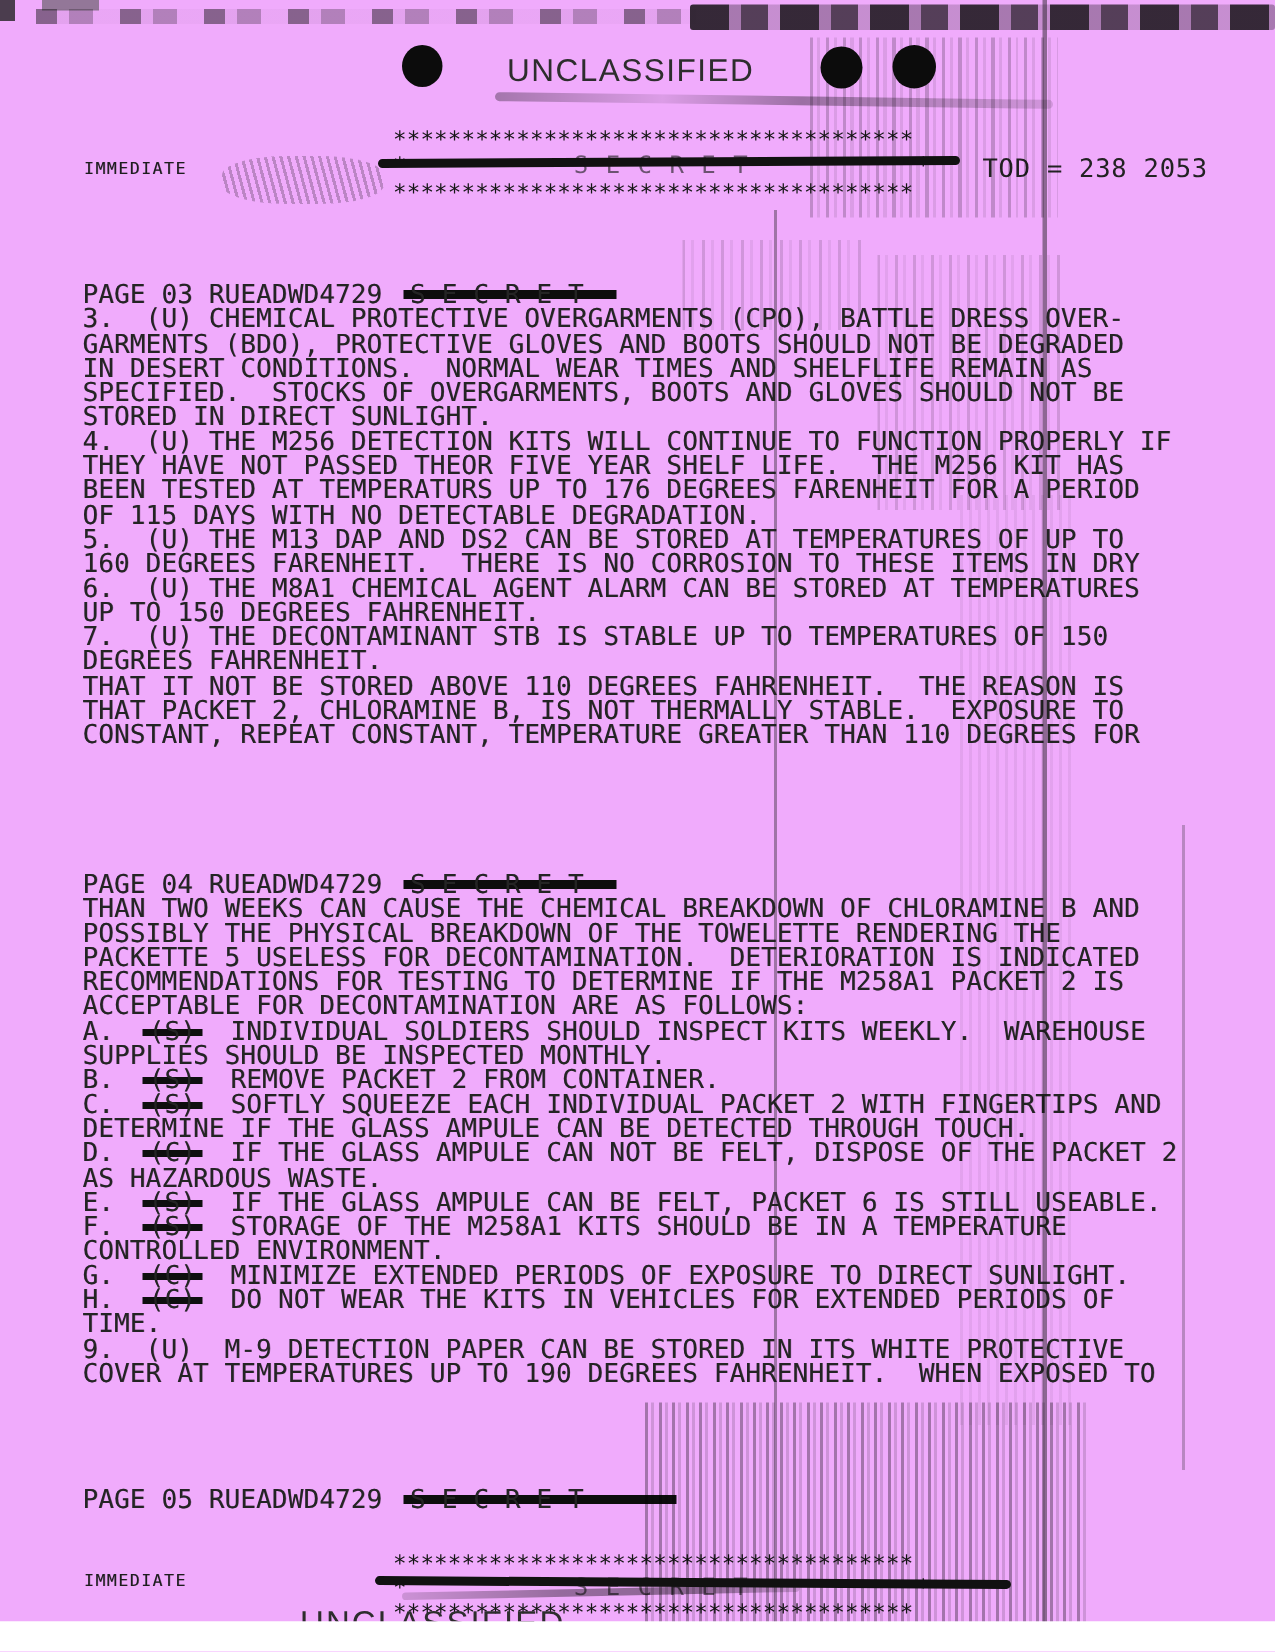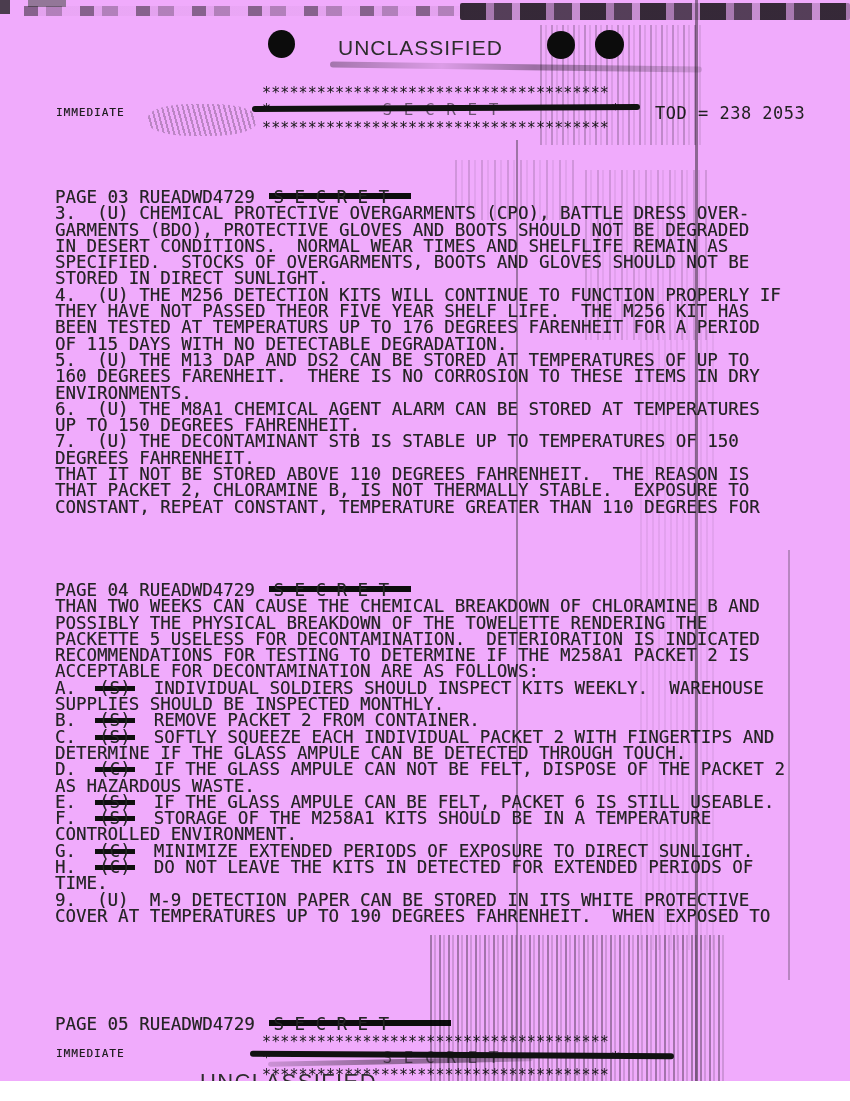--- a/index.html
+++ b/index.html
@@ -4,21 +4,21 @@
 <style>
   html,body{margin:0;padding:0;background:#ffffff;}
   .sheet{
     position:relative;width:850px;height:1081px;background:#f0abfc;
     overflow:hidden;font-family:"DejaVu Sans Mono",monospace;color:#242424;
   }
   
   .textblock{position:absolute;left:55px;z-index:2;}
   #block-0{top:189px;}
   #block-1{top:582px;}
-  #block-2{top:1016px;}
+  #block-2{top:992px;}
   .tline{
     white-space:pre;height:16.3px;line-height:16.3px;
     font-size:17.4px;letter-spacing:0.05px;
     text-shadow:0.3px 0.3px 0 rgba(0,0,0,.38);
   }
   .tline span{white-space:pre;}
   
   .struck{
     background-image:linear-gradient(to bottom,transparent 40%,#0f0f0f 40%,#0f0f0f 63%,transparent 63%);
     padding:0 4px;margin:0 -2px;
@@ -134,21 +134,20 @@
       <div class="tline"><span>GARMENTS (BDO), PROTECTIVE GLOVES AND BOOTS SHOULD NOT BE DEGRADED</span></div>
       <div class="tline"><span>IN DESERT CONDITIONS.  NORMAL WEAR TIMES AND SHELFLIFE REMAIN AS</span></div>
       <div class="tline"><span>SPECIFIED.  STOCKS OF OVERGARMENTS, BOOTS AND GLOVES SHOULD NOT BE</span></div>
       <div class="tline"><span>STORED IN DIRECT SUNLIGHT.</span></div>
       <div class="tline"><span>4.  (U) THE M256 DETECTION KITS WILL CONTINUE TO FUNCTION PROPERLY IF</span></div>
       <div class="tline"><span>THEY HAVE NOT PASSED THEOR FIVE YEAR SHELF LIFE.  THE M256 KIT HAS</span></div>
       <div class="tline"><span>BEEN TESTED AT TEMPERATURS UP TO 176 DEGREES FARENHEIT FOR A PERIOD</span></div>
       <div class="tline"><span>OF 115 DAYS WITH NO DETECTABLE DEGRADATION.</span></div>
       <div class="tline"><span>5.  (U) THE M13 DAP AND DS2 CAN BE STORED AT TEMPERATURES OF UP TO</span></div>
       <div class="tline"><span>160 DEGREES FARENHEIT.  THERE IS NO CORROSION TO THESE ITEMS IN DRY</span></div>
-      <div class="tline"><span>ENVIRONMENTS.</span></div>
       <div class="tline"><span>6.  (U) THE M8A1 CHEMICAL AGENT ALARM CAN BE STORED AT TEMPERATURES</span></div>
       <div class="tline"><span>UP TO 150 DEGREES FAHRENHEIT.</span></div>
       <div class="tline"><span>7.  (U) THE DECONTAMINANT STB IS STABLE UP TO TEMPERATURES OF 150</span></div>
       <div class="tline"><span>DEGREES FAHRENHEIT.</span></div>
       <div class="tline"><span>THAT IT NOT BE STORED ABOVE 110 DEGREES FAHRENHEIT.  THE REASON IS</span></div>
       <div class="tline"><span>THAT PACKET 2, CHLORAMINE B, IS NOT THERMALLY STABLE.  EXPOSURE TO</span></div>
       <div class="tline"><span>CONSTANT, REPEAT CONSTANT, TEMPERATURE GREATER THAN 110 DEGREES FOR</span></div>
     </div>
   <div class="textblock" id="block-1">
       <div class="tline hdr"><span>PAGE 04 RUEADWD4729 </span><span class="struck">S E C R E T</span></div>
@@ -161,21 +160,21 @@
       <div class="tline"><span>SUPPLIES SHOULD BE INSPECTED MONTHLY.</span></div>
       <div class="tline"><span>B.  </span><span class="struck">(S)</span><span>  REMOVE PACKET 2 FROM CONTAINER.</span></div>
       <div class="tline"><span>C.  </span><span class="struck">(S)</span><span>  SOFTLY SQUEEZE EACH INDIVIDUAL PACKET 2 WITH FINGERTIPS AND</span></div>
       <div class="tline"><span>DETERMINE IF THE GLASS AMPULE CAN BE DETECTED THROUGH TOUCH.</span></div>
       <div class="tline"><span>D.  </span><span class="struck">(C)</span><span>  IF THE GLASS AMPULE CAN NOT BE FELT, DISPOSE OF THE PACKET 2</span></div>
       <div class="tline"><span>AS HAZARDOUS WASTE.</span></div>
       <div class="tline"><span>E.  </span><span class="struck">(S)</span><span>  IF THE GLASS AMPULE CAN BE FELT, PACKET 6 IS STILL USEABLE.</span></div>
       <div class="tline"><span>F.  </span><span class="struck">(S)</span><span>  STORAGE OF THE M258A1 KITS SHOULD BE IN A TEMPERATURE</span></div>
       <div class="tline"><span>CONTROLLED ENVIRONMENT.</span></div>
       <div class="tline"><span>G.  </span><span class="struck">(C)</span><span>  MINIMIZE EXTENDED PERIODS OF EXPOSURE TO DIRECT SUNLIGHT.</span></div>
-      <div class="tline"><span>H.  </span><span class="struck">(C)</span><span>  DO NOT LEAVE THE KITS IN DETECTED FOR EXTENDED PERIODS OF</span></div>
+      <div class="tline"><span>H.  </span><span class="struck">(C)</span><span>  DO NOT WEAR THE KITS IN VEHICLES FOR EXTENDED PERIODS OF</span></div>
       <div class="tline"><span>TIME.</span></div>
       <div class="tline"><span>9.  (U)  M-9 DETECTION PAPER CAN BE STORED IN ITS WHITE PROTECTIVE</span></div>
       <div class="tline"><span>COVER AT TEMPERATURES UP TO 190 DEGREES FAHRENHEIT.  WHEN EXPOSED TO</span></div>
     </div>
   <div class="textblock" id="block-2">
       <div class="tline hdr"><span>PAGE 05 RUEADWD4729 </span><span class="struck">S E C R E T</span></div>
     </div>
 
   <div class="ast-row ast-bot-1">**************************************</div>
   <div class="banner-mid banner-mid-bottom">

